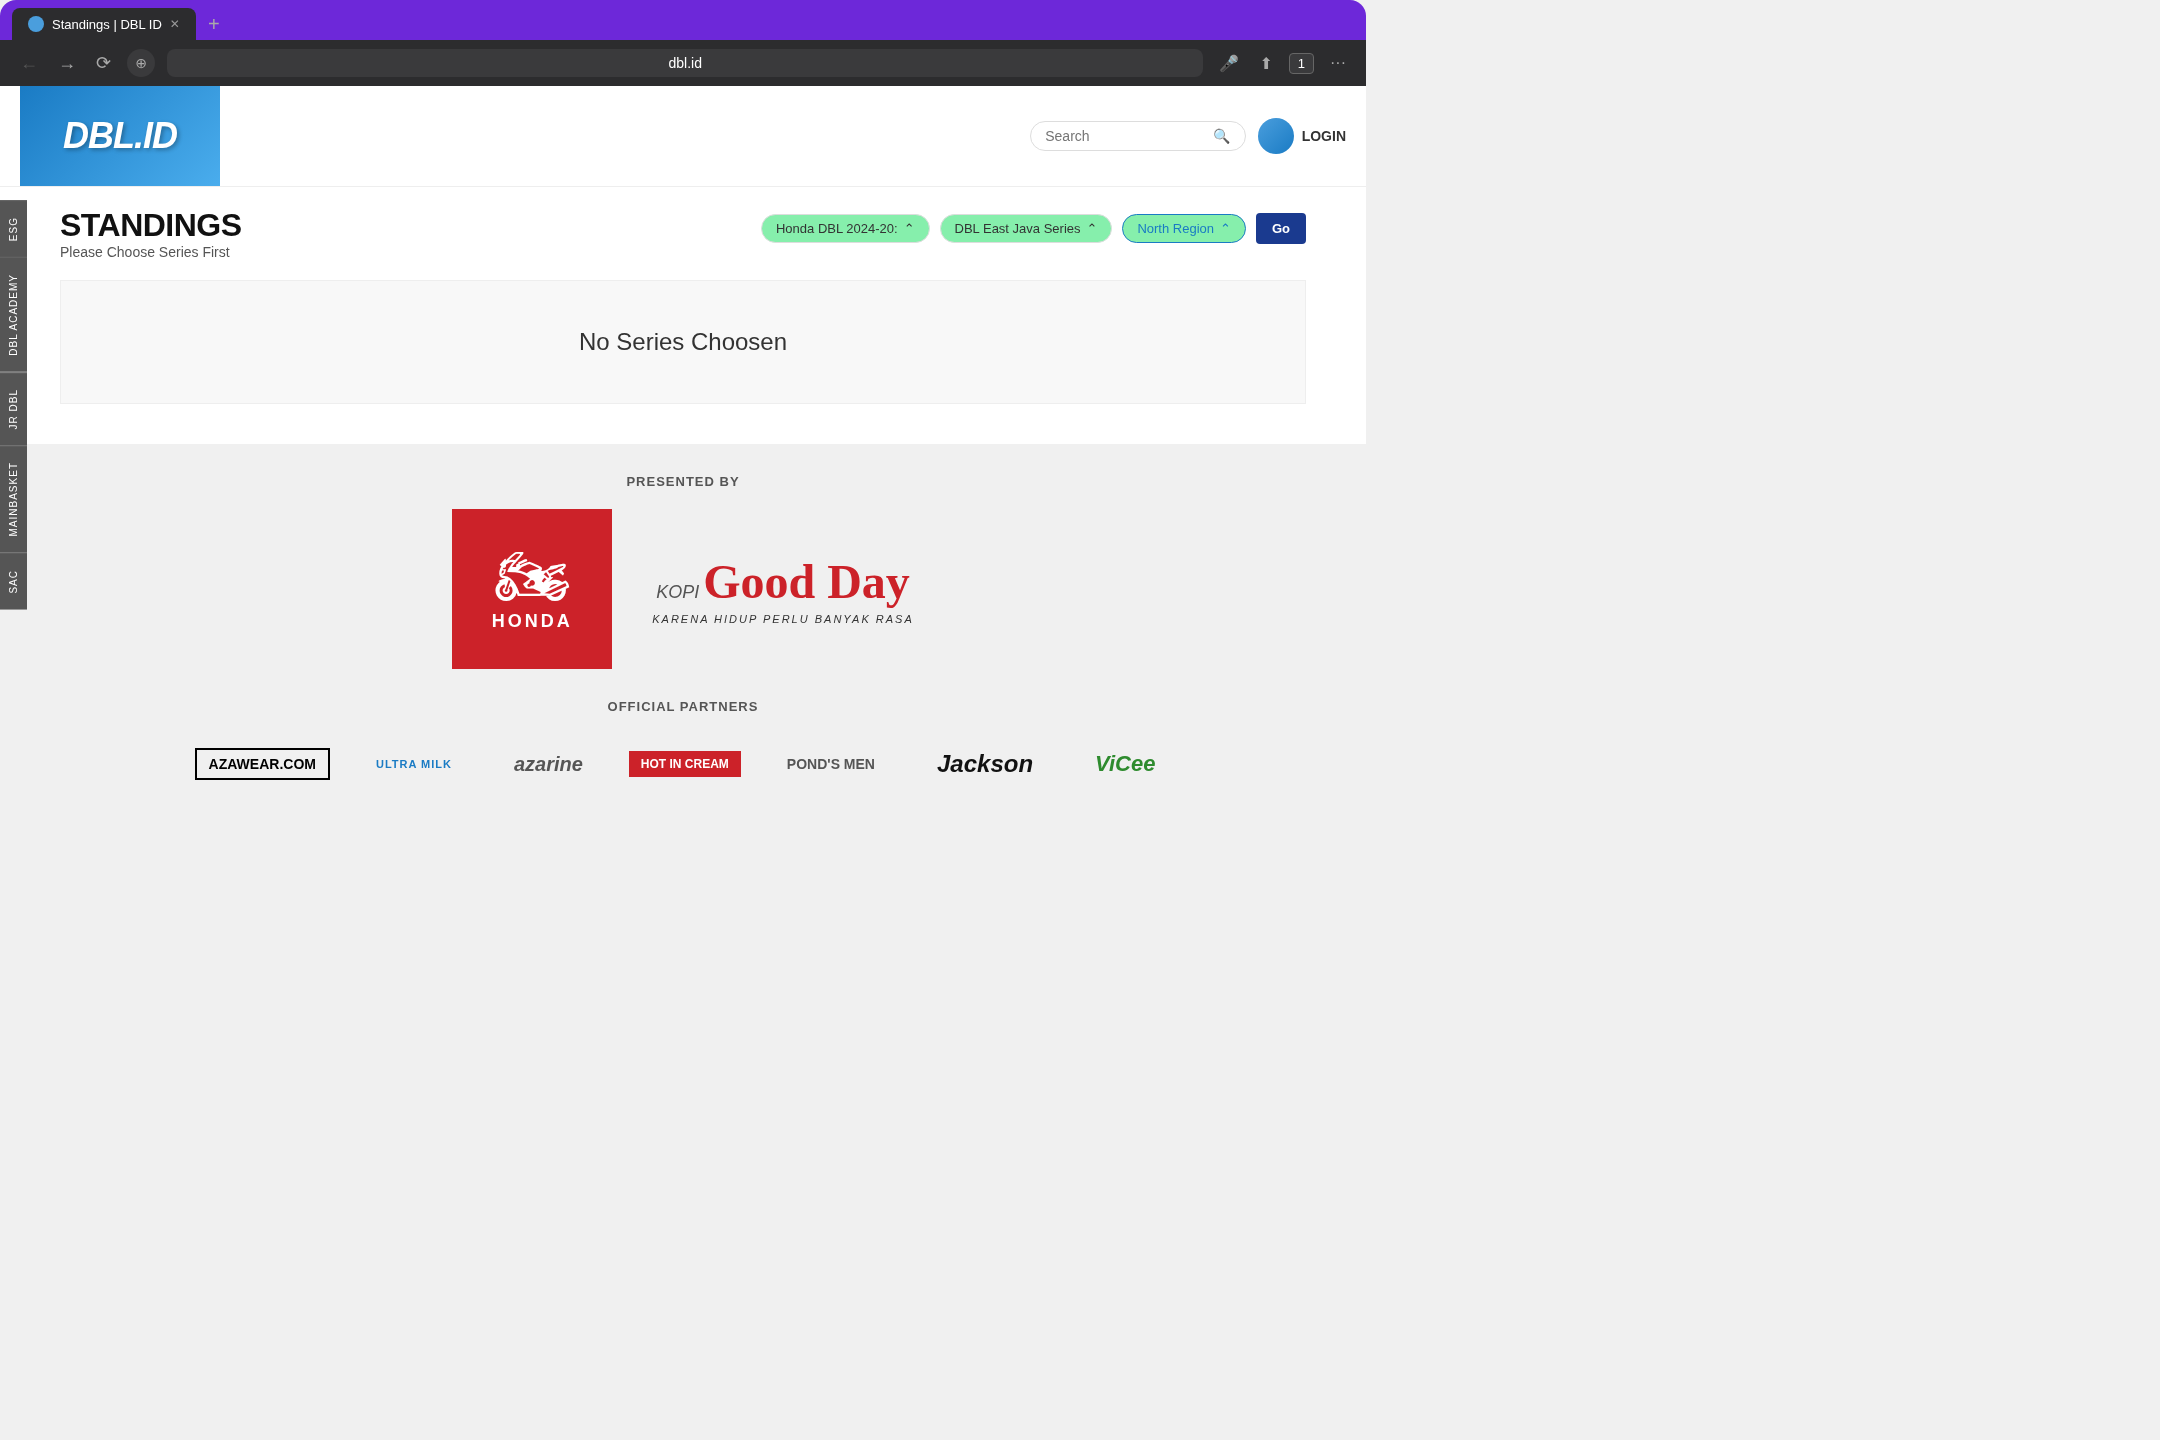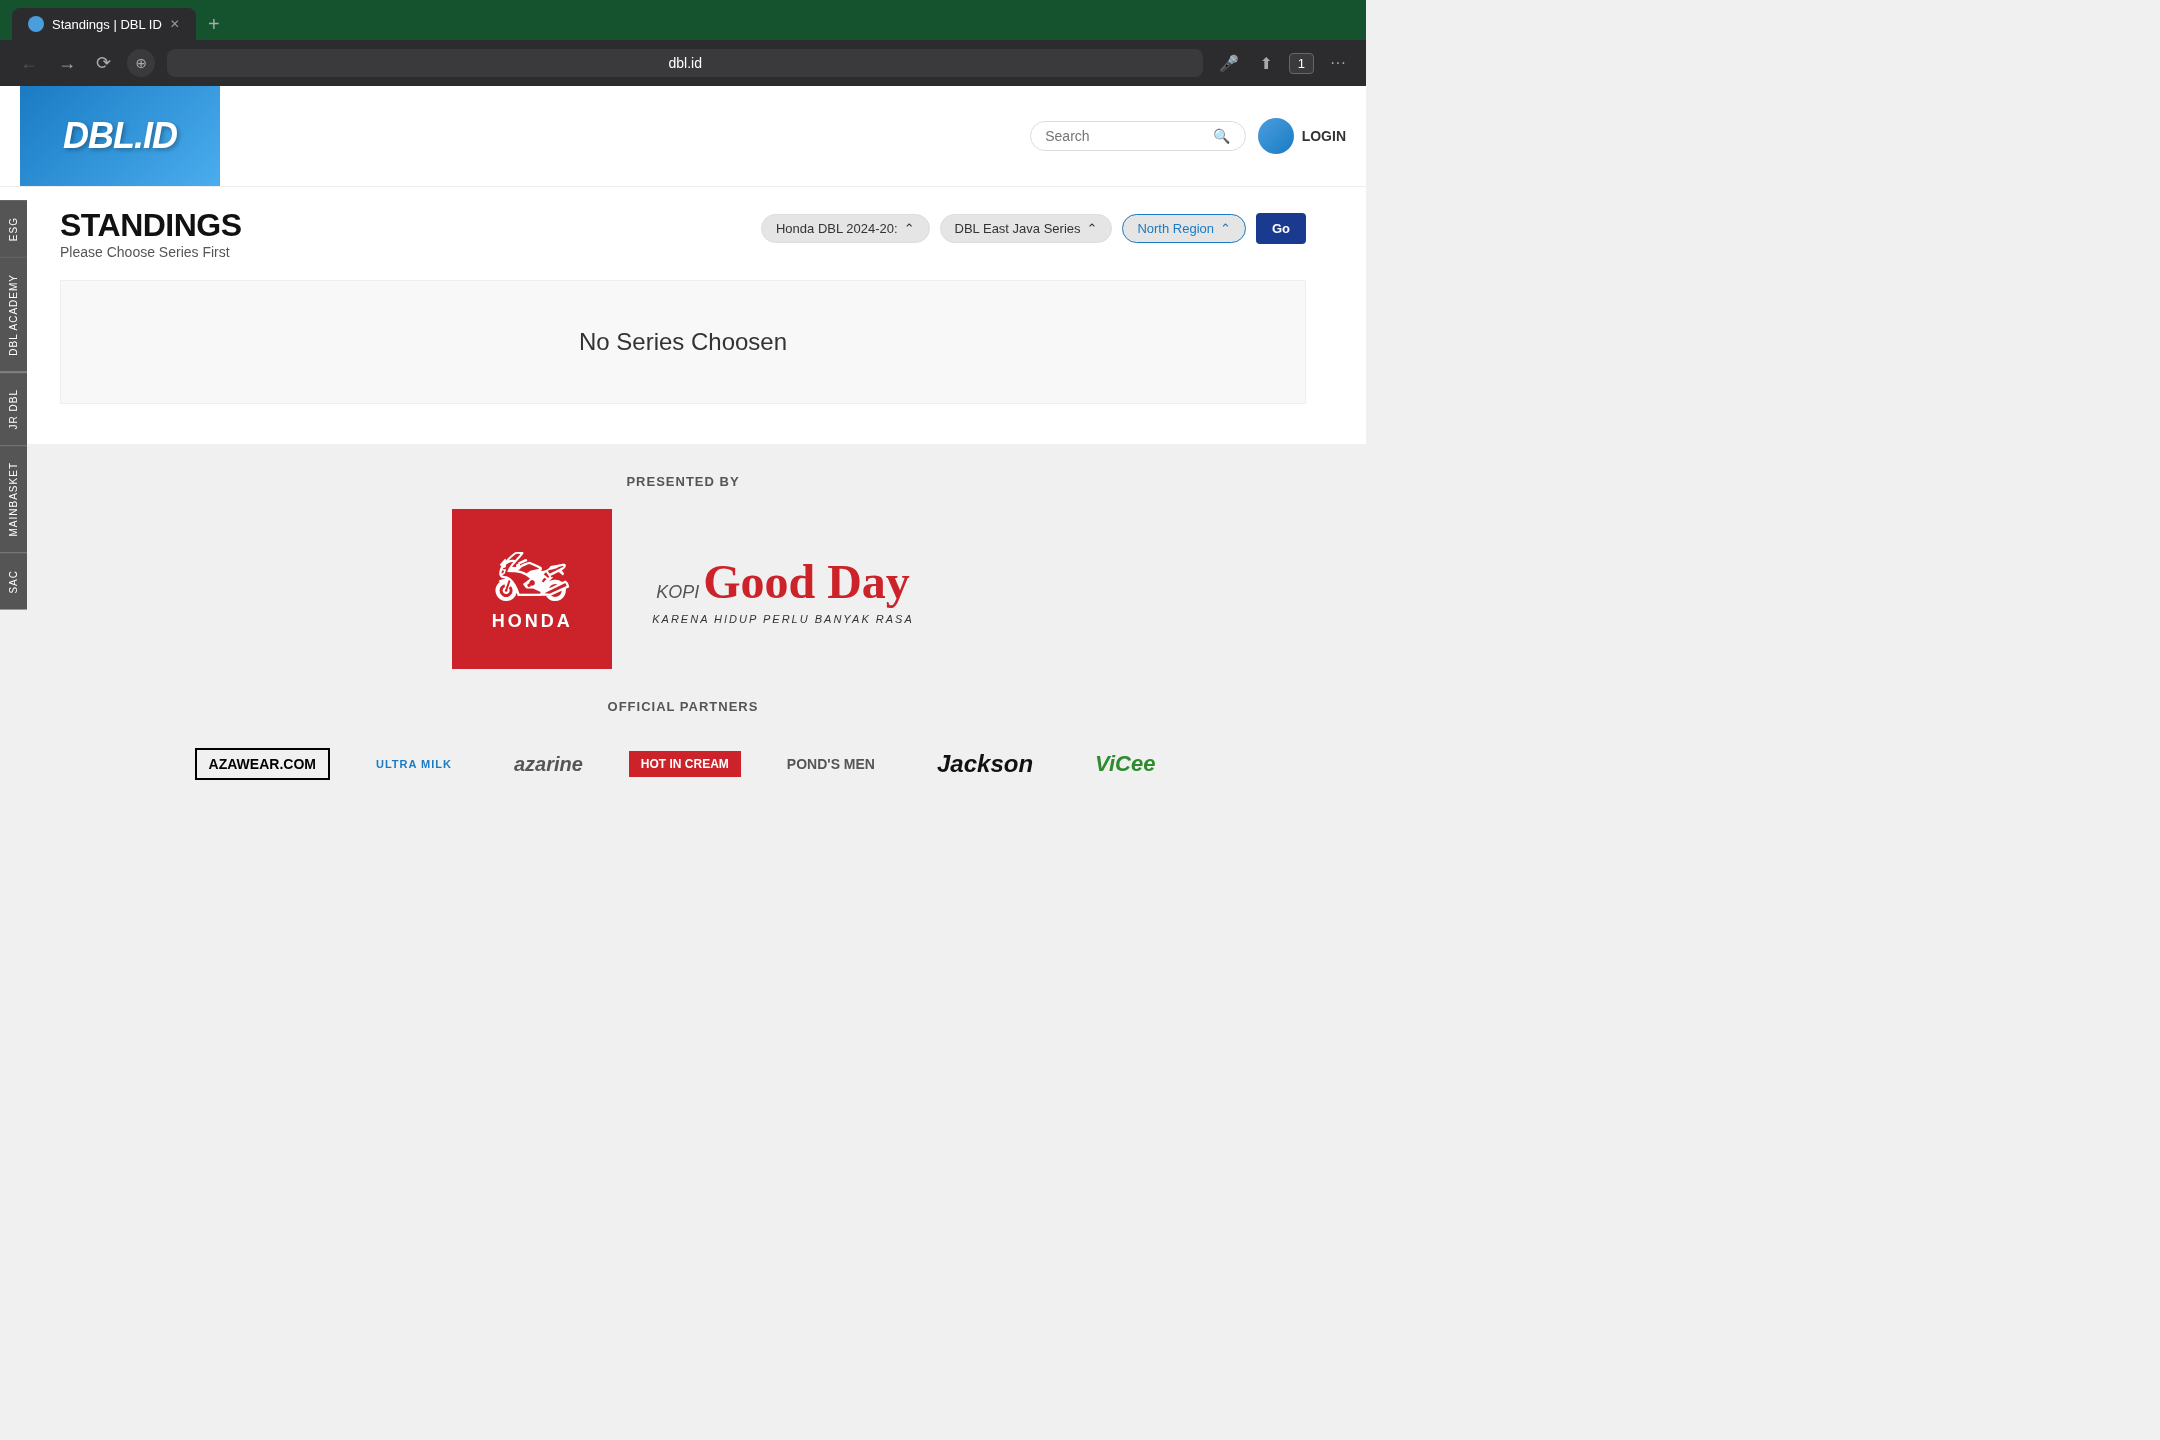--- a/index.html
+++ b/index.html
@@ -1,21 +1,22 @@
 <!DOCTYPE html>
 <html><head>
   <meta charset="utf-8">
   <style>
     * { margin: 0; padding: 0; box-sizing: border-box; }
     body { font-family: Arial, sans-serif; background: #f0f0f0; width: 1366px; overflow-x: hidden; }
 
     
     .browser-chrome {
-      background: #14532d;
+      background: #6d28d9;
       width: 100%;
+      border-radius: 16px;
     }
     .tab-bar {
       display: flex;
       align-items: center;
       padding: 8px 12px 0;
       gap: 4px;
     }
     .tab {
       background: #2c2c2e;
       border-radius: 8px 8px 0 0;
@@ -253,21 +254,21 @@
     }
     .filter-dropdown {
       display: flex;
       align-items: center;
       gap: 6px;
       border: 1px solid #ddd;
       border-radius: 20px;
       padding: 6px 14px;
       font-size: 13px;
       color: #333;
-      background: #e5e5e5;
+      background: #86efac;
       cursor: pointer;
     }
     .filter-dropdown.active {
       border-color: #1a7bc4;
       color: #1a7bc4;
     }
     .go-btn {
       background: #1a3a8f;
       color: #fff;
       border: none;

